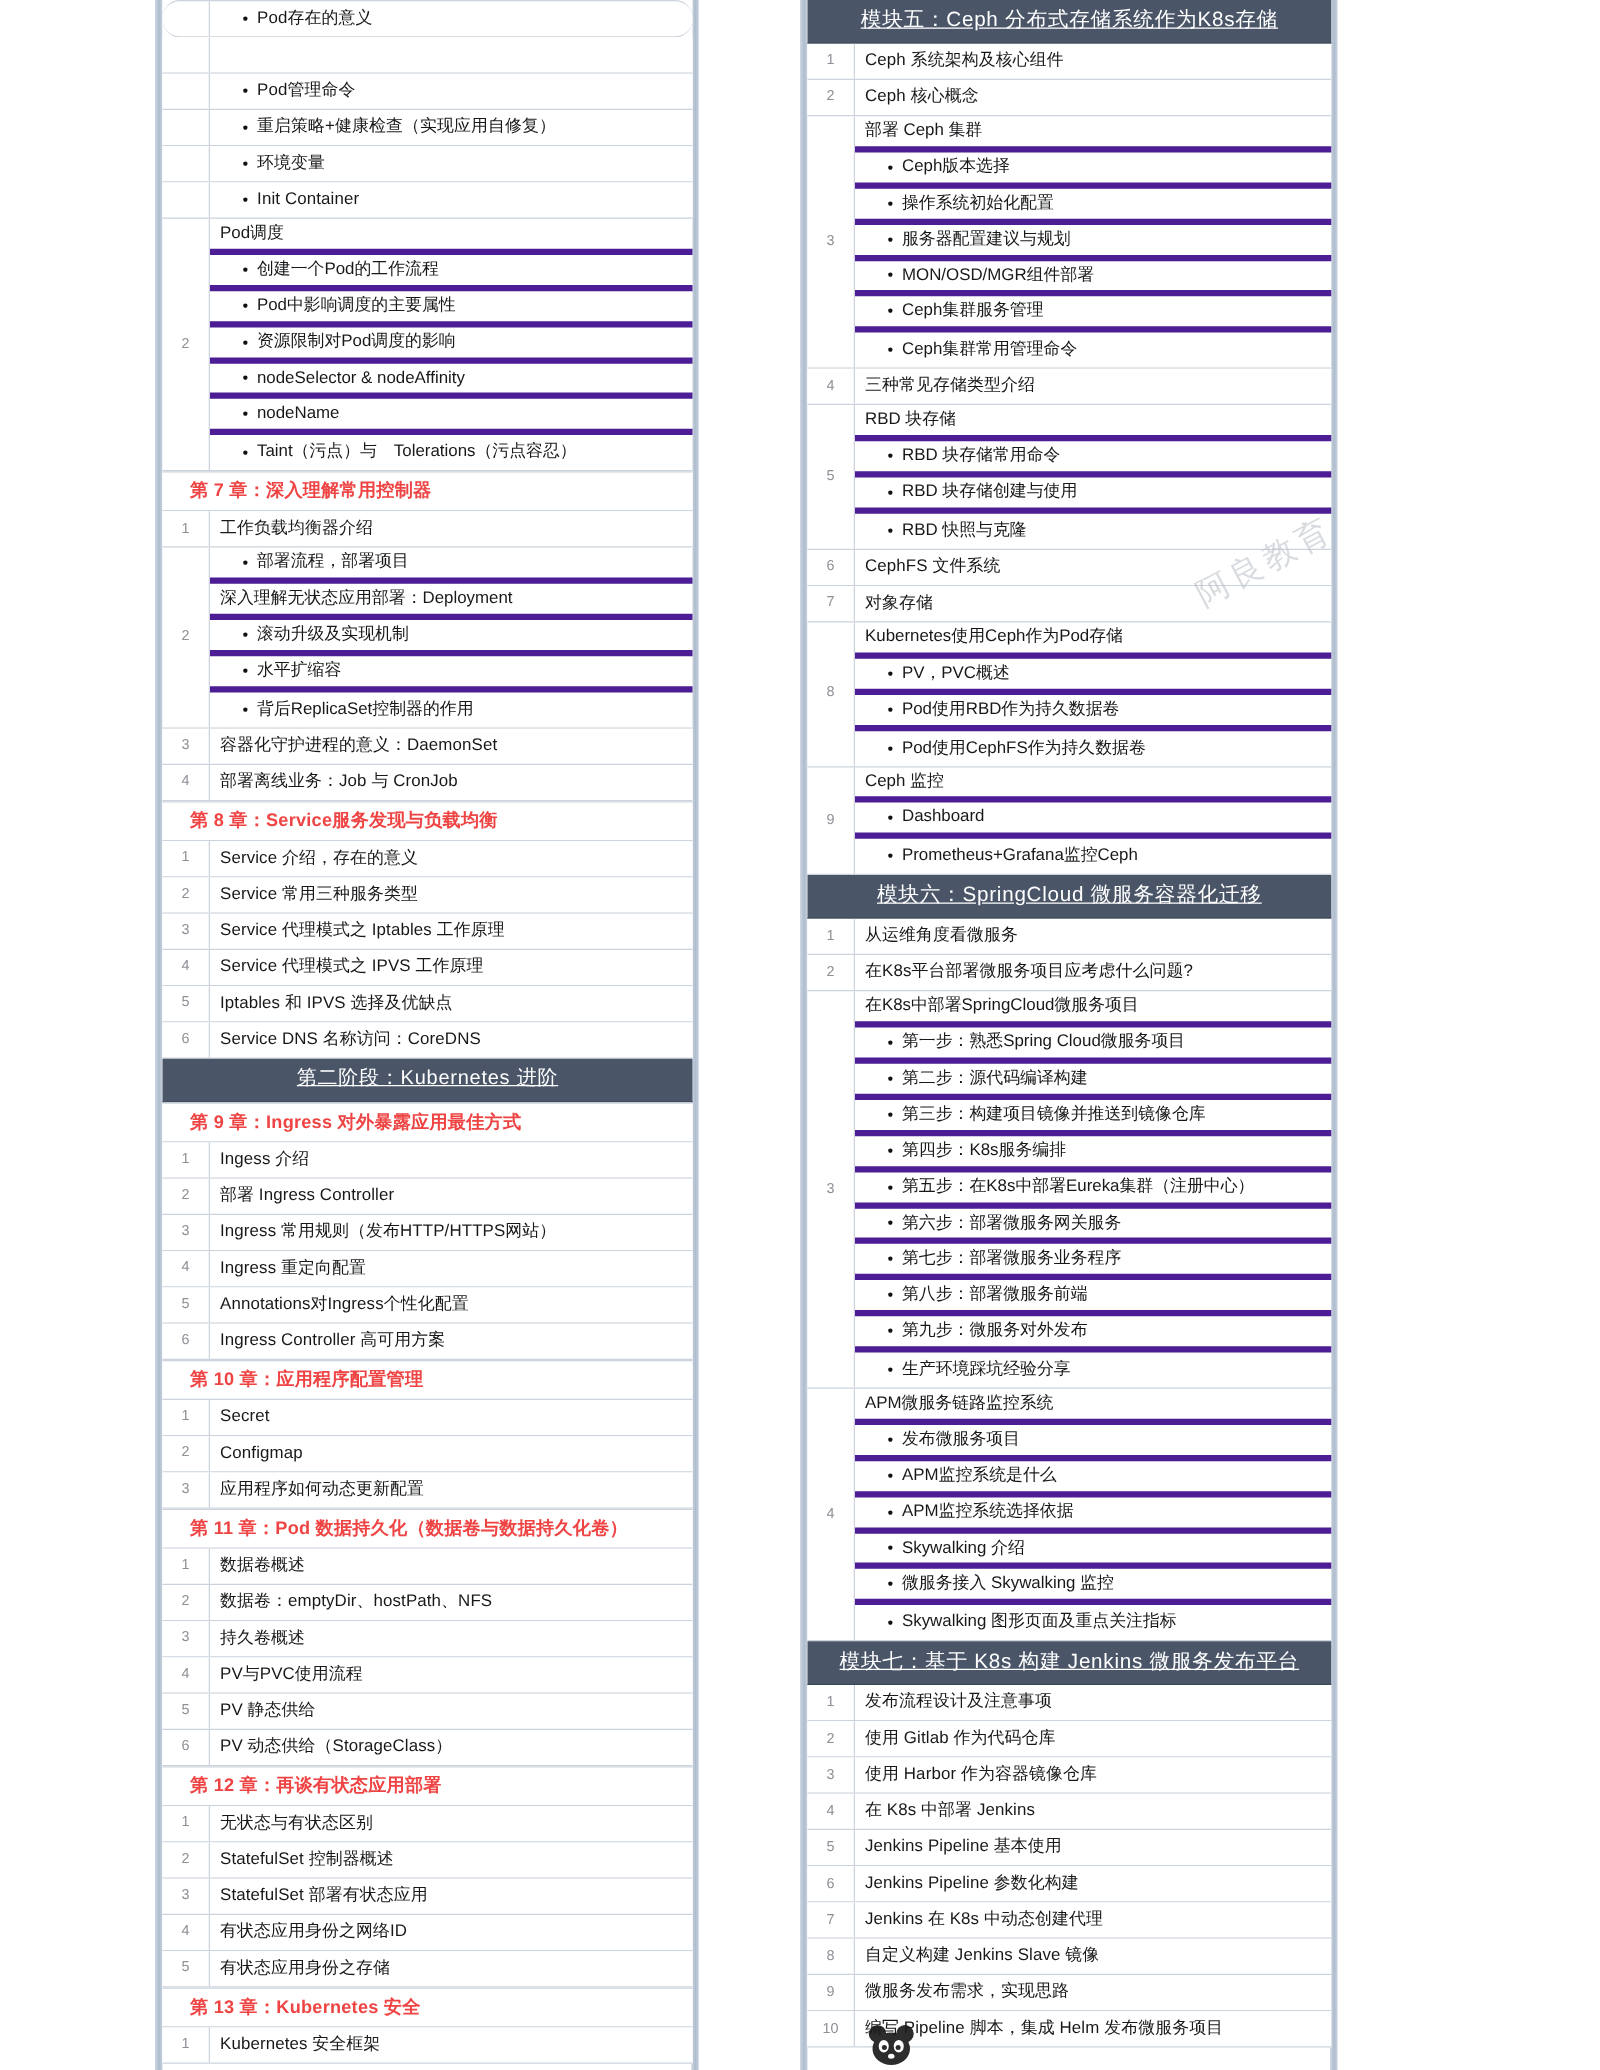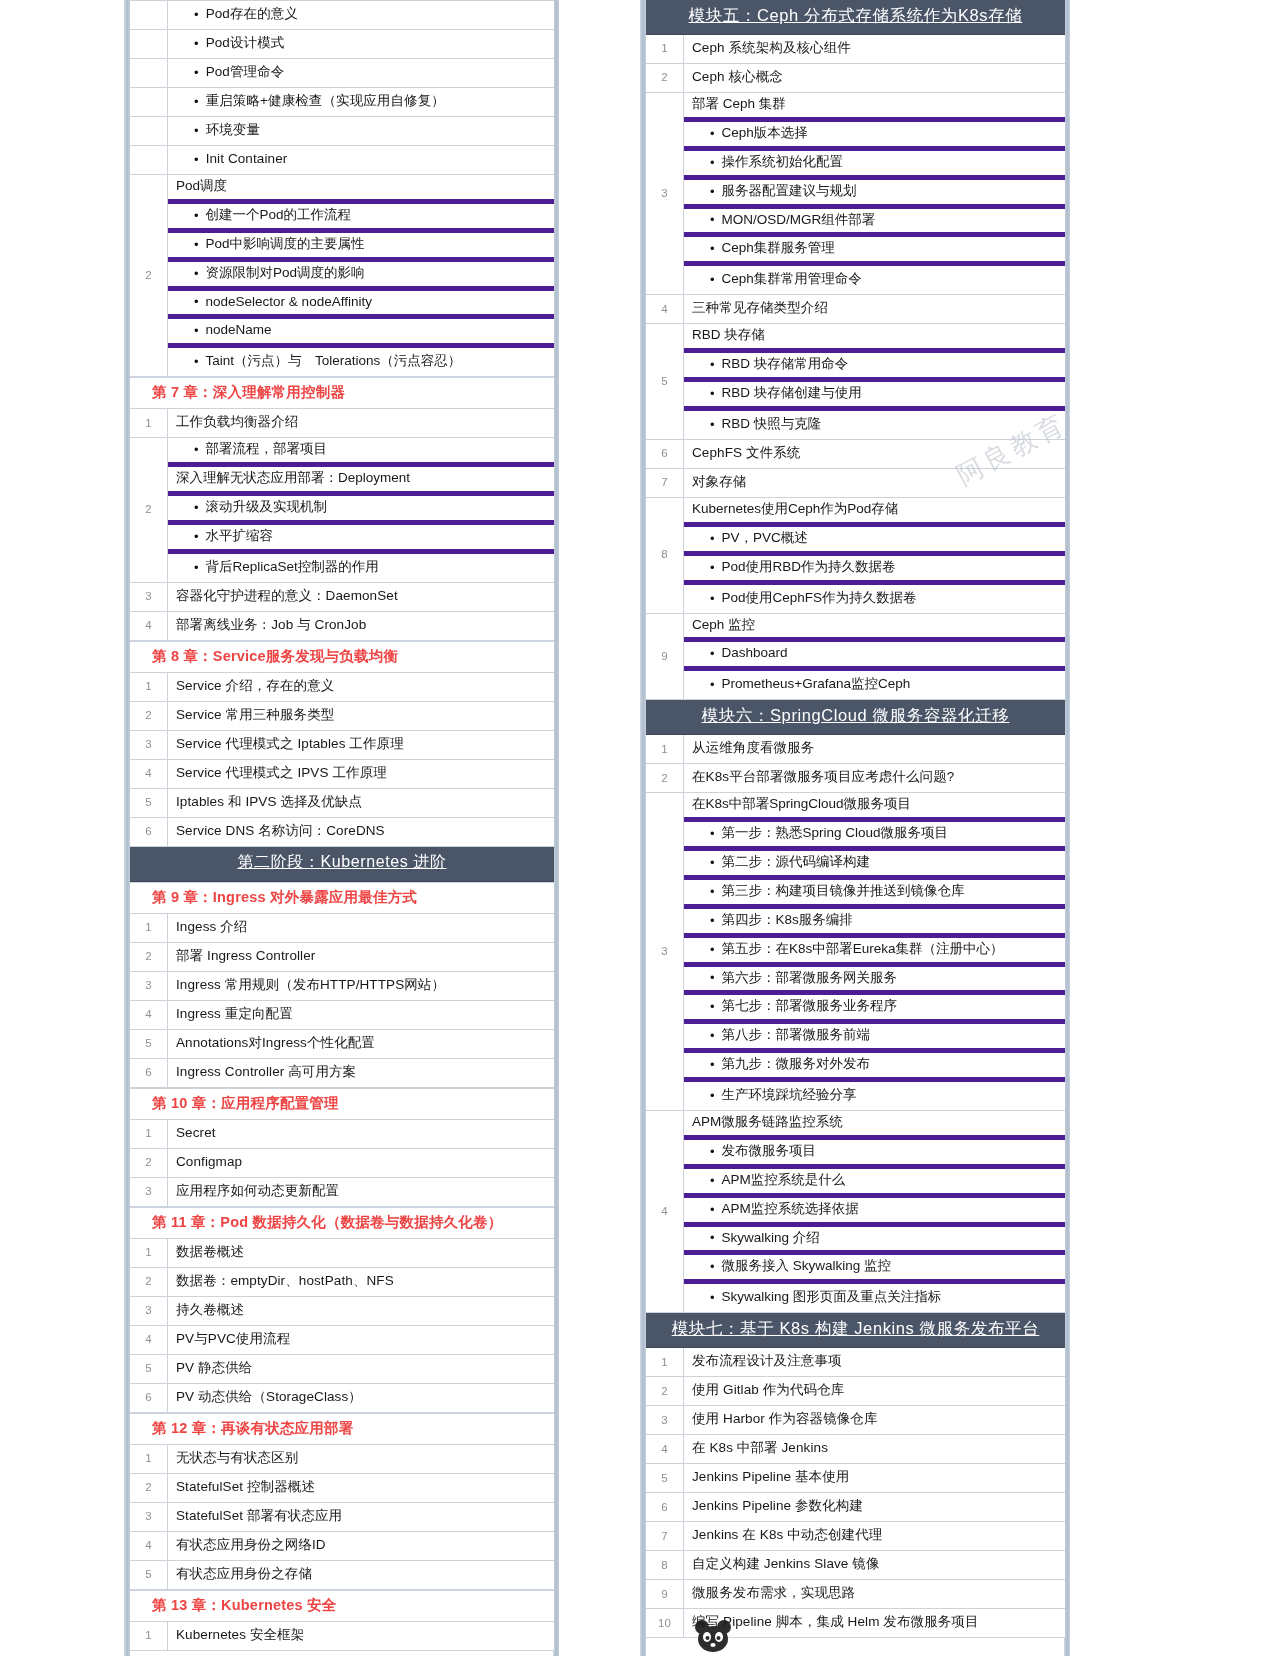--- a/index.html
+++ b/index.html
@@ -39,21 +39,21 @@
   .rail-r-left  { left: 640px; }
   .rail-r-right { left: 1064px; }
 
   .row {
     display: flex;
     align-items: stretch;
     border-bottom: 1px solid #ccd3dd;
     background: #ffffff;
     min-height: 28px;
   }
-  .row.first { border-top: 1px solid #ccd3dd; }
+  .row.first { border-top: 1px solid #ccd3dd; border-radius: 14px; }
 
   .numcell {
     width: 38px;
     flex: 0 0 38px;
     border-right: 1px solid #ccd3dd;
     font-size: 11.5px;
     color: #8e9096;
     display: flex;
     align-items: center;
     justify-content: center;
@@ -187,21 +187,20 @@
 <div class="rail rail-r-left"></div>
 <div class="rail rail-r-right"></div>
 
 <div class="col col-left" id="left-col">
     <div class="row first">
       <div class="numcell blank"></div>
       <div class="txtcell bullet">Pod存在的意义</div>
     </div>
     <div class="row">
       <div class="numcell blank"></div>
-      <div class="txtcell bullet">Pod设计模式</div>
     </div>
     <div class="row">
       <div class="numcell blank"></div>
       <div class="txtcell bullet">Pod管理命令</div>
     </div>
     <div class="row">
       <div class="numcell blank"></div>
       <div class="txtcell bullet">重启策略+健康检查（实现应用自修复）</div>
     </div>
     <div class="row">

